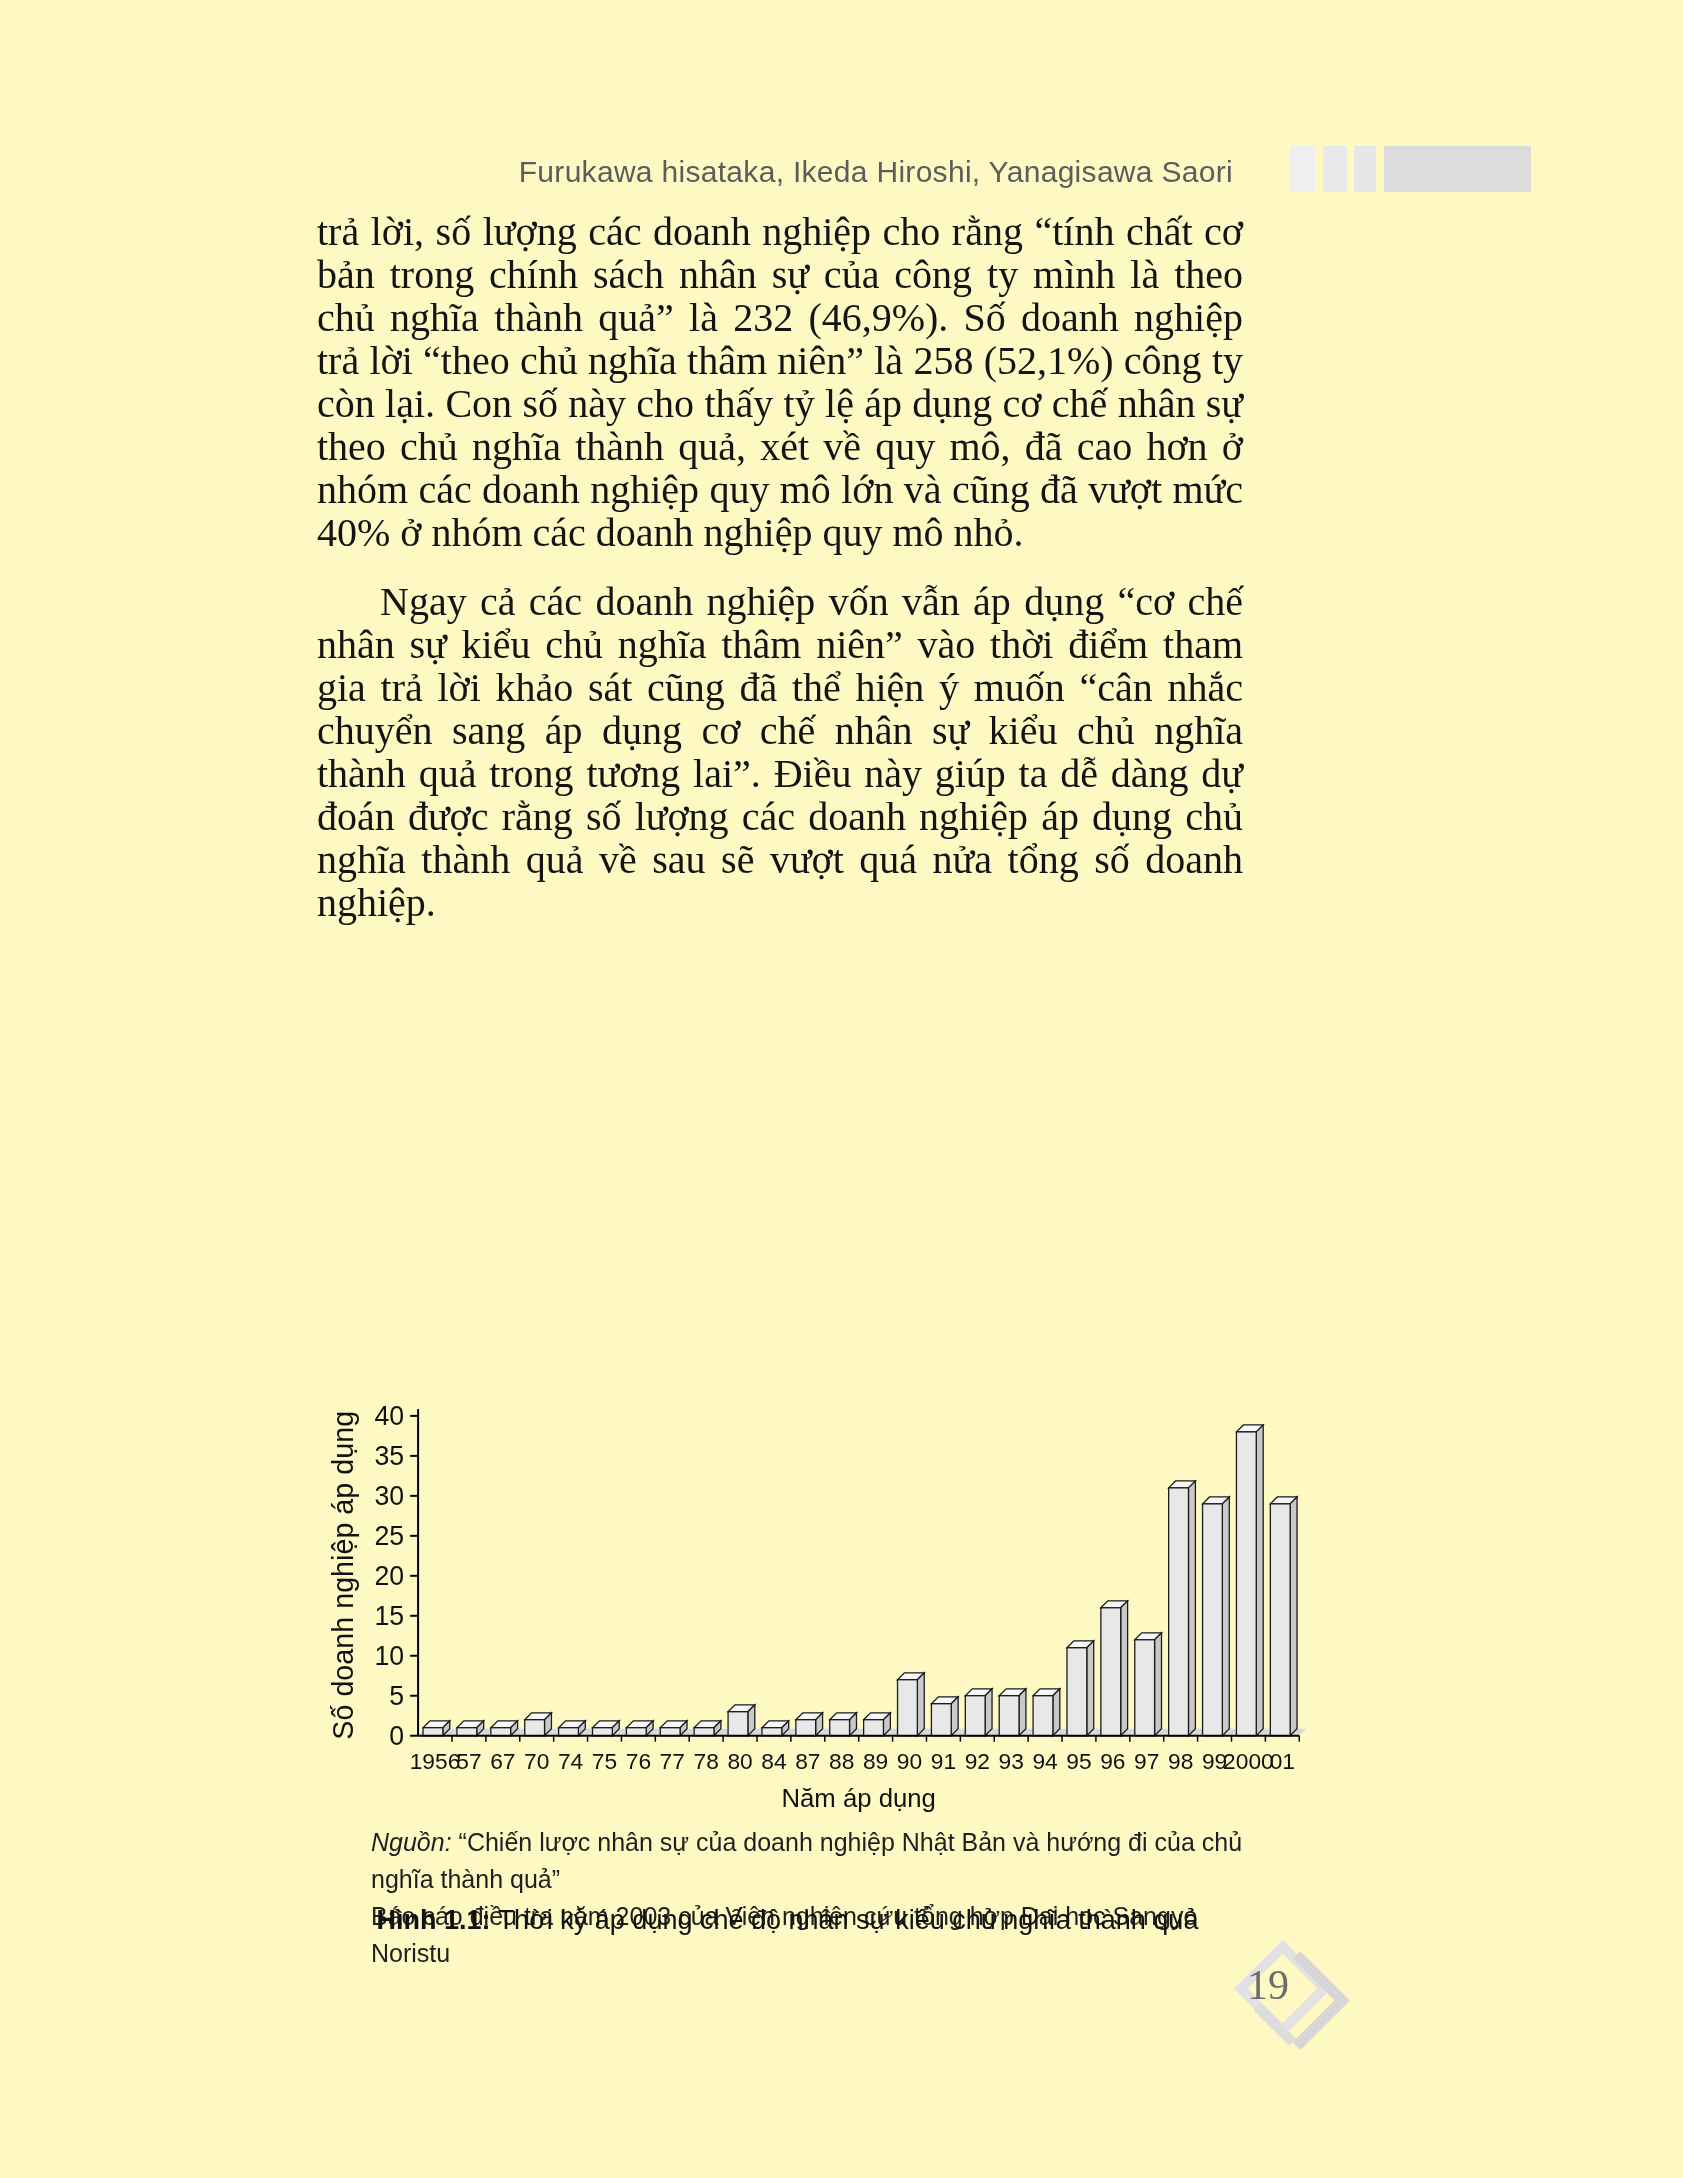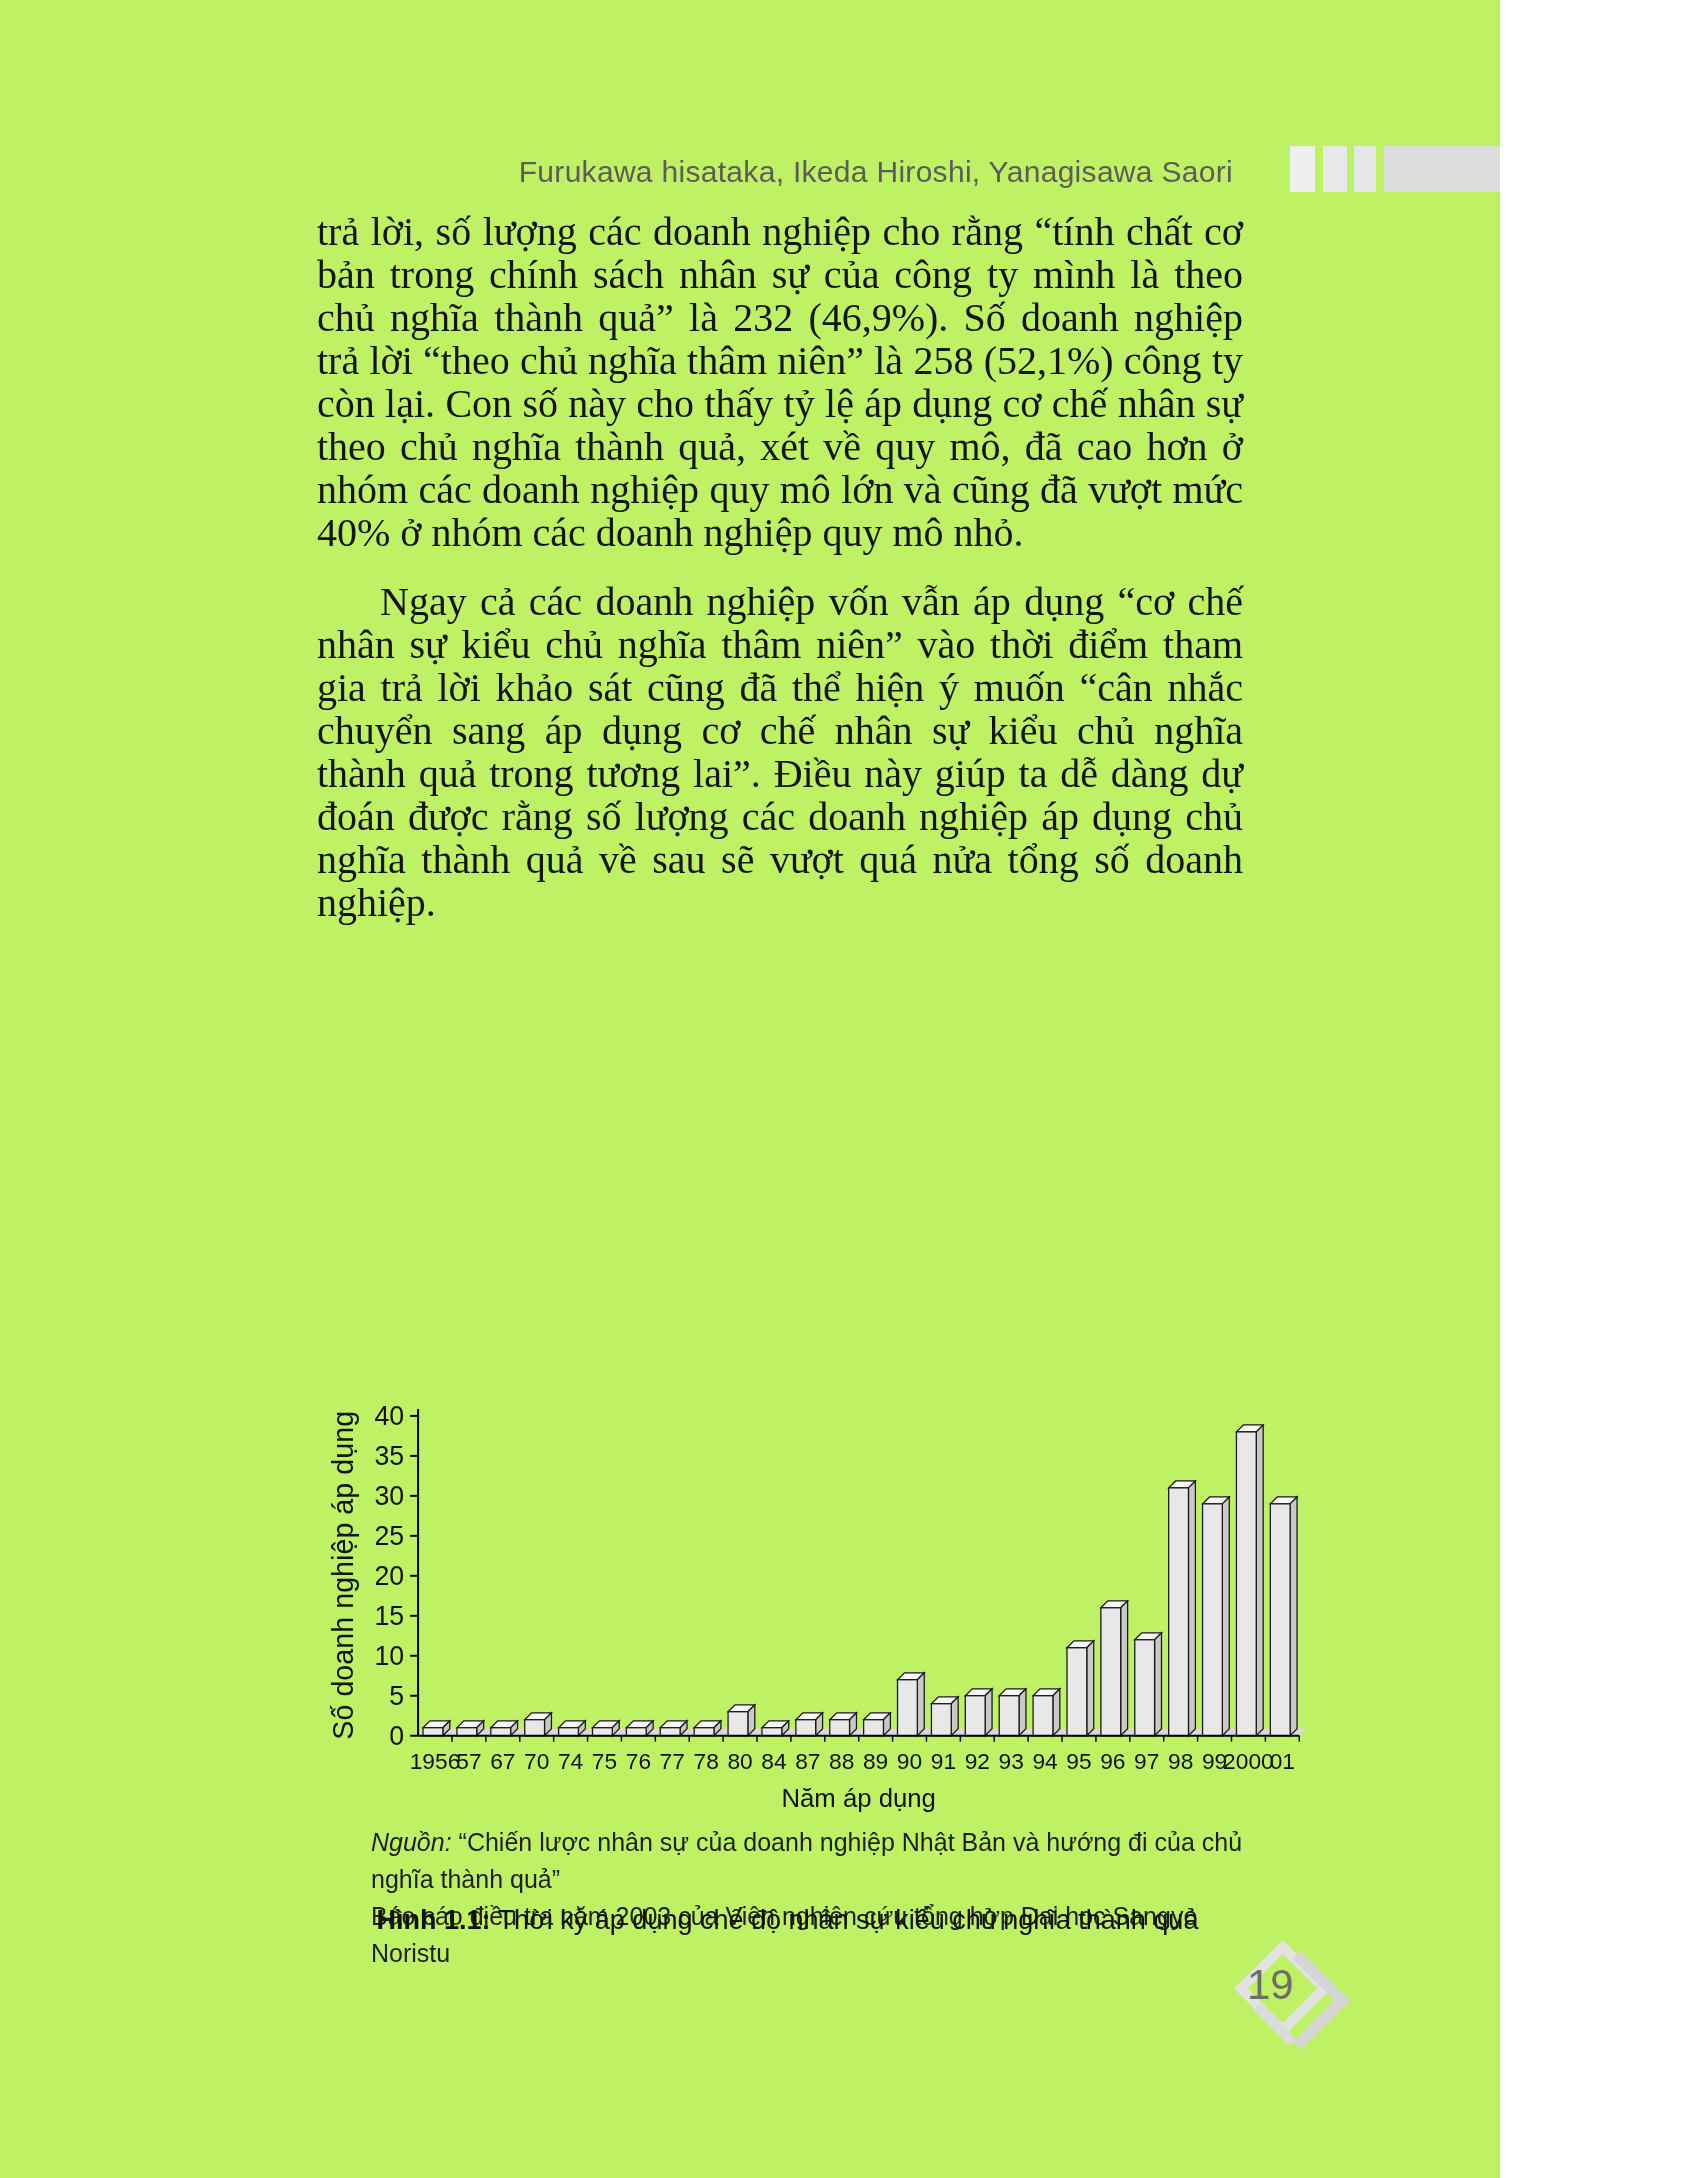--- a/index.html
+++ b/index.html
@@ -1,19 +1,19 @@
 <!DOCTYPE html>
 <html><head>
 <meta charset="utf-8">
 <style>
   html,body{margin:0;padding:0;background:#ffffff;}
   .page{
     position:relative;
-    width:1500px;height:2178px;
-    background:#bef264;
+    width:1683px;height:2178px;
+    background:#fef9c3;
     overflow:hidden;
     font-family:"Liberation Serif", serif;
   }
   
   .header-authors{
     position:absolute;
     top:149px;left:317px;width:916px;
     text-align:right;
     font-family:"Liberation Sans", sans-serif;
     font-size:30px;line-height:46px;
@@ -53,21 +53,21 @@
     text-align:center;
     font-family:"Liberation Sans", sans-serif;
     font-size:27px;color:#111111;
   }
   .figure-caption .cap-label{font-weight:bold;margin-top:40px;}
 
   
   .page-corner{position:absolute;left:1231px;top:1933px;width:129px;height:129px;}
   .page-corner .pnum{
     position:absolute;left:16px;top:28px;
-    font-family:Liberation Sans, sans-serif;
+    font-family:Liberation Serif, serif;
     font-size:42px;color:#6d6d6d;
   }
 </style>
 </head>
 <body>
 
 <div class="page">
 
   <div class="header-authors">Furukawa hisataka, Ikeda Hiroshi, Yanagisawa Saori</div>
   <div class="header-deco hd1"></div>

